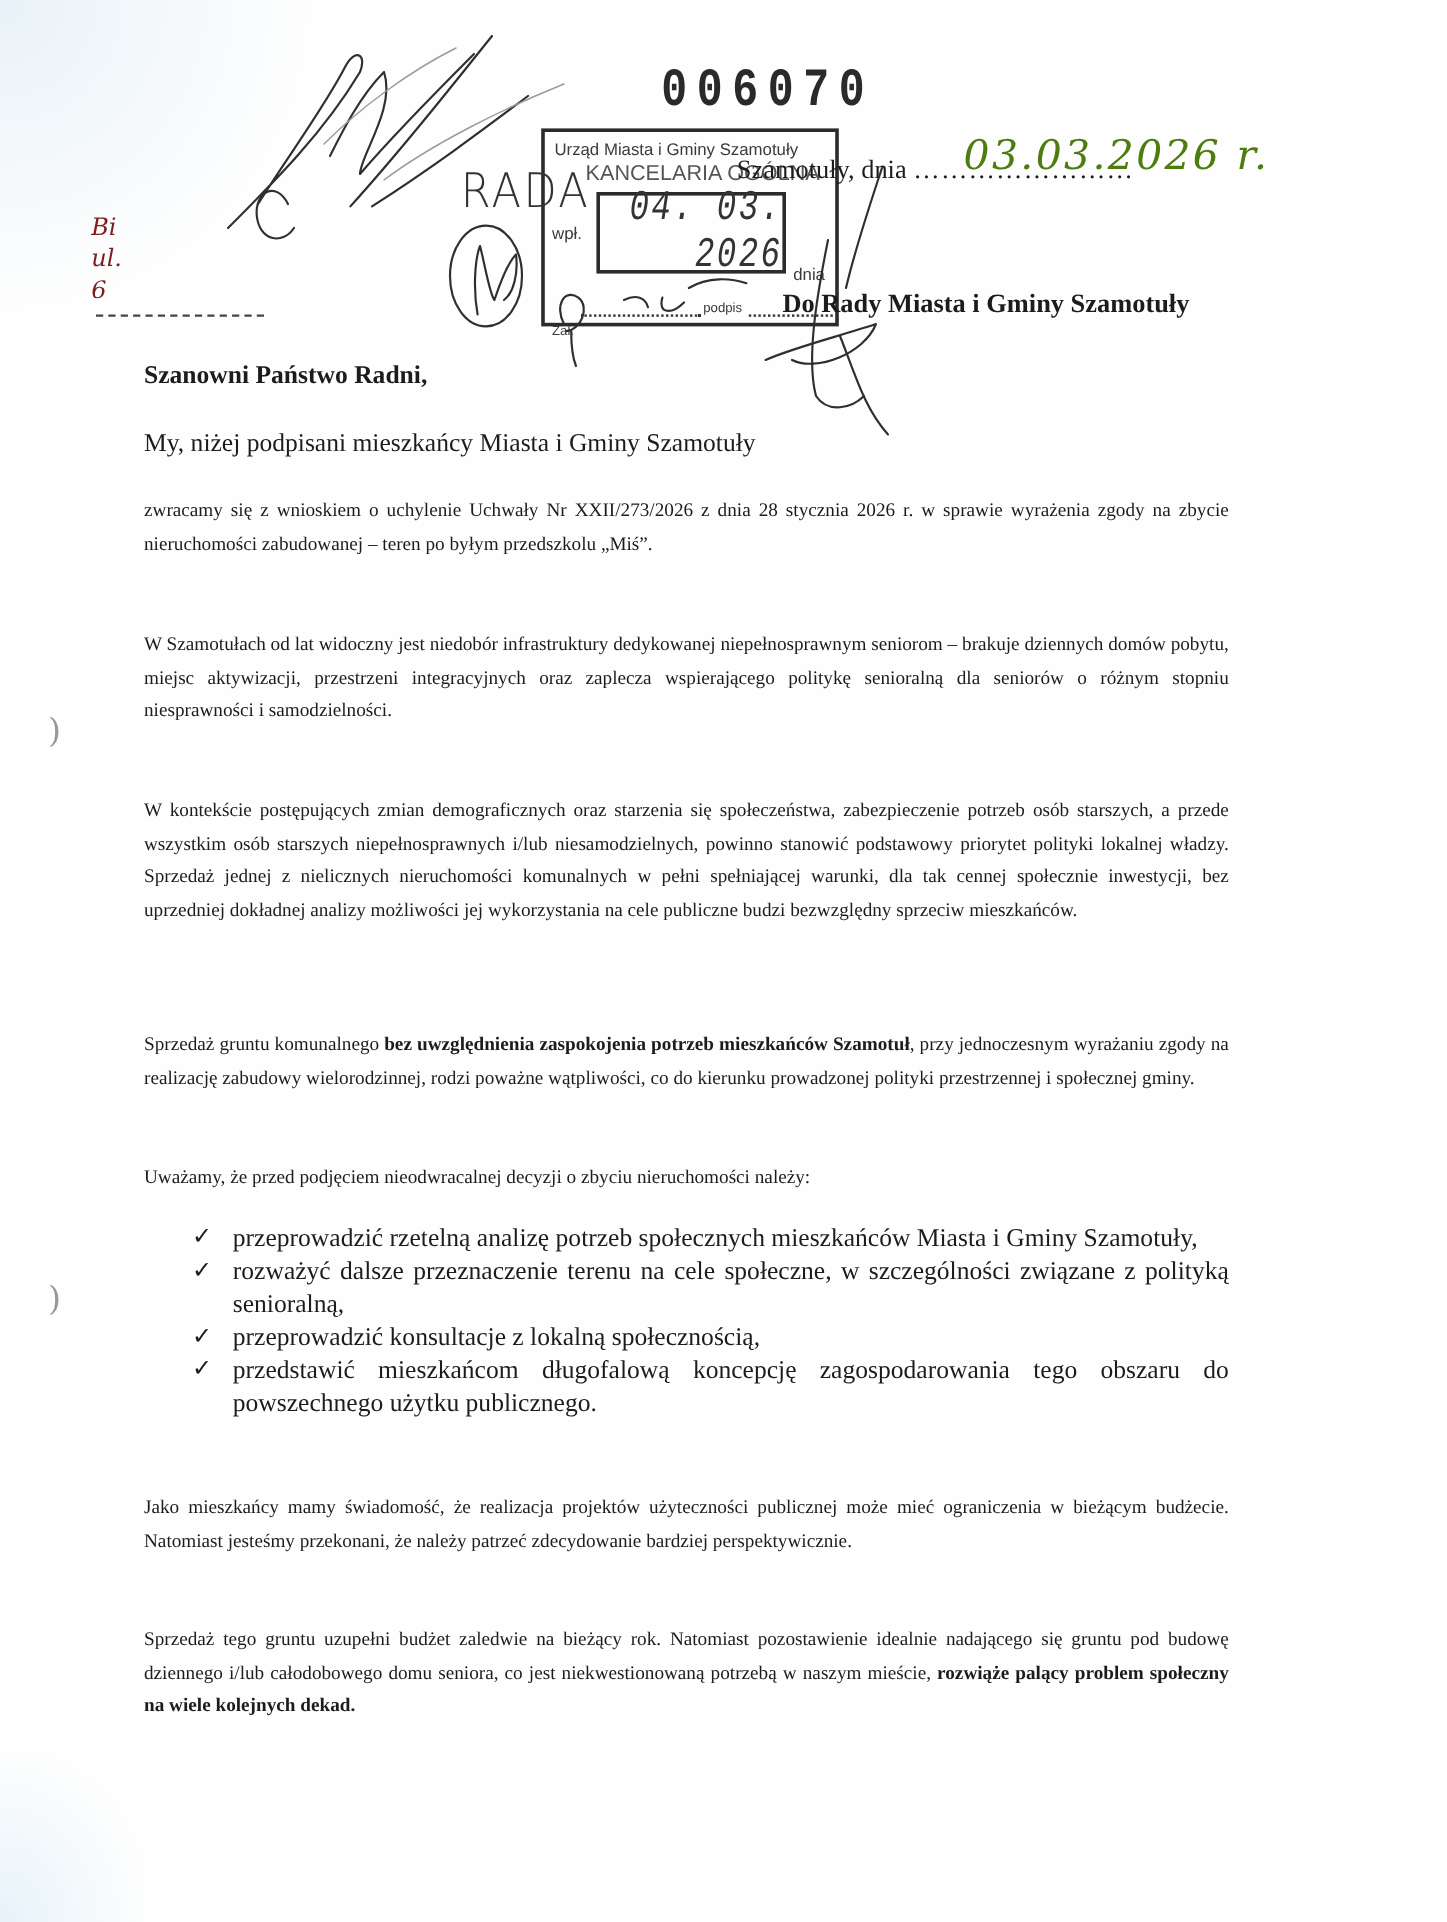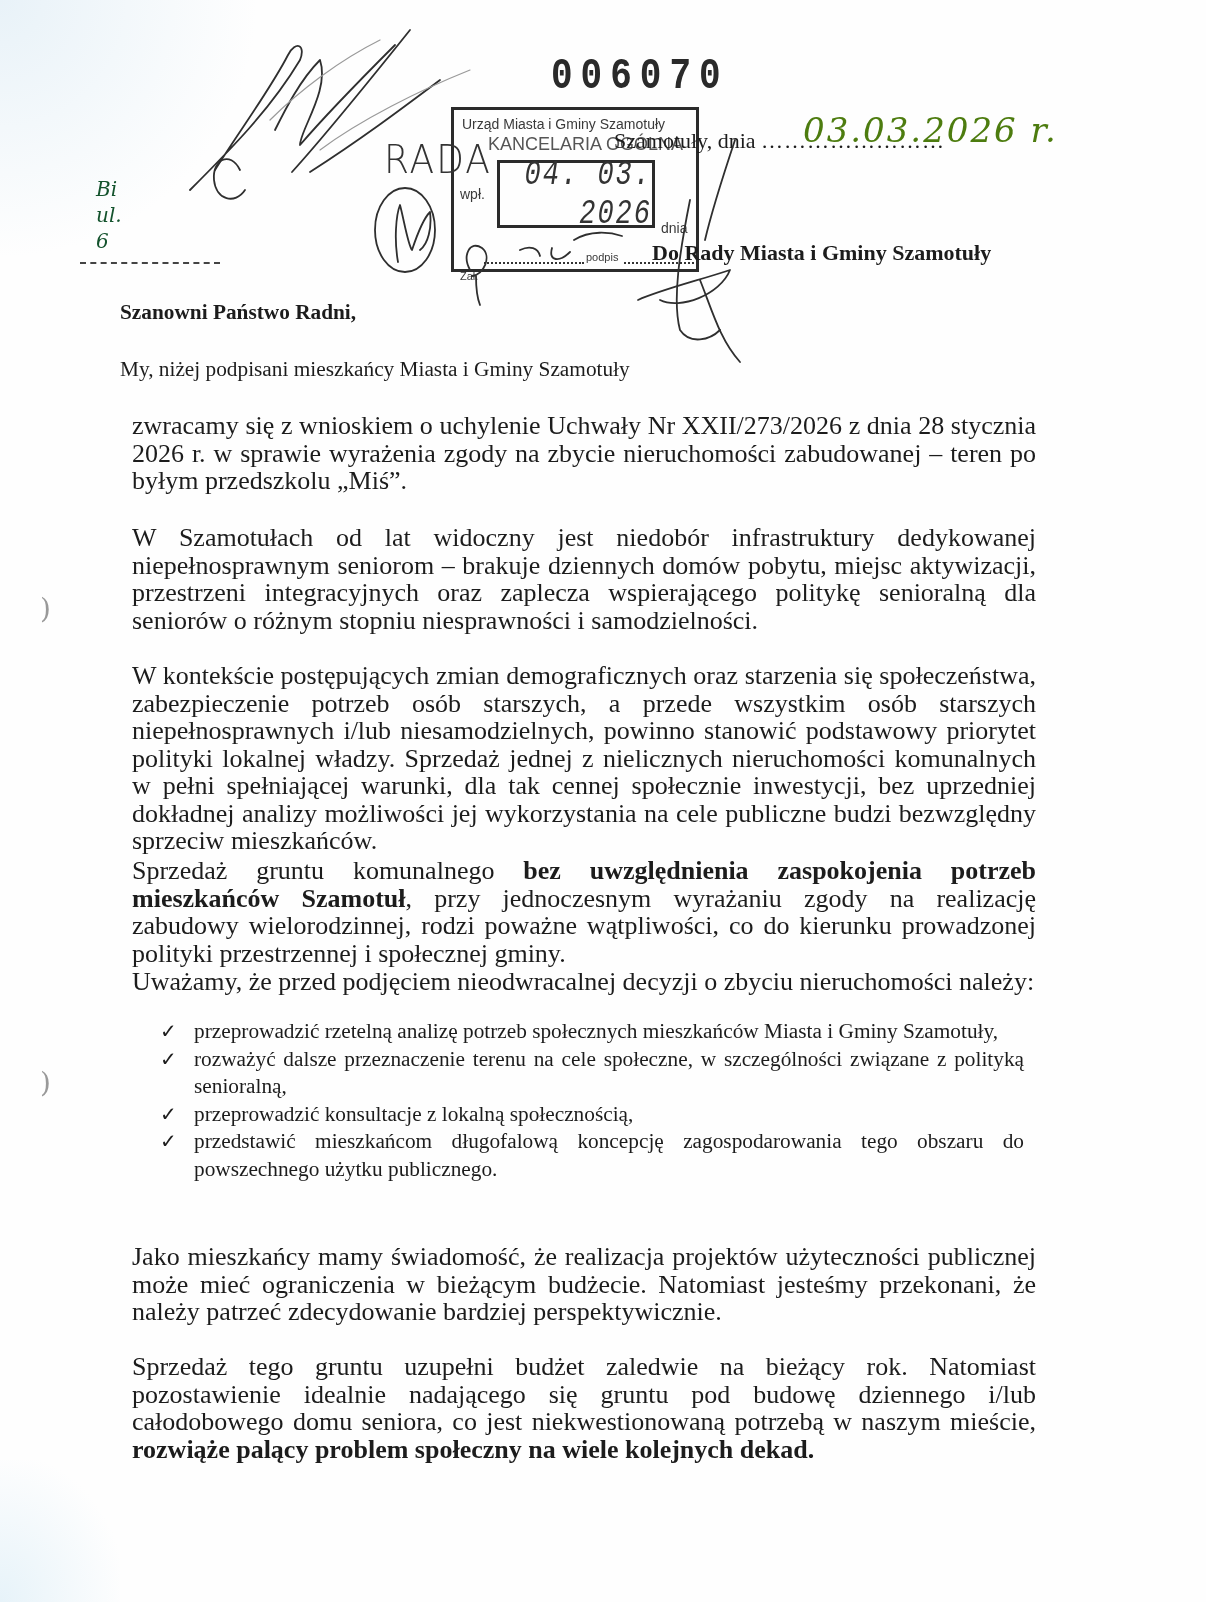--- a/index.html
+++ b/index.html
@@ -50,31 +50,31 @@
 
     .place-date { left: 614px; top: 128px; font-size: 22px; white-space: nowrap; }
     .place-date .dots { letter-spacing: 1px; }
     .hand-date {
       left: 803px; top: 110px; font-family: "DejaVu Serif", serif; font-style: italic;
       font-size: 34px; color: #4d7c0f; letter-spacing: 2px; white-space: nowrap;
     }
     .addressee { left: 652px; top: 240px; font-size: 22px; font-weight: bold; white-space: nowrap; }
 
     .margin-note {
-      left: 96px; top: 176px; font-family: "DejaVu Serif", serif; font-style: italic;
-      font-size: 20px; line-height: 26px; color: #14532d;
+      left: 76px; top: 176px; font-family: "DejaVu Serif", serif; font-style: italic;
+      font-size: 20px; line-height: 26px; color: #7f1d1d;
     }
     .margin-note .line { display: block; }
     .margin-underline { left: 80px; top: 262px; width: 140px; border-top: 2px dashed #444; }
 
     .annot-rada {
       left: 384px; top: 139px; font-family: "DejaVu Sans", sans-serif; font-size: 36px;
       color: #333; letter-spacing: 2px; font-weight: 300; transform: scaleY(1.1);
     }
-    .para { position: absolute; left: 132px; width: 904px; text-align: justify; font-size: 26px; line-height: 27.5px; margin: 0; }
+    .para { position: absolute; left: 120px; width: 904px; text-align: justify; font-size: 16px; line-height: 27.5px; margin: 0; }
     .greeting { position: absolute; left: 120px; top: 300px; font-size: 21.3px; font-weight: bold; }
     .intro { position: absolute; left: 120px; top: 357px; font-size: 21.3px; }
     b { font-weight: bold; }
 
     .checklist { position: absolute; left: 160px; top: 1018px; width: 864px; margin: 0; padding: 0; list-style: none; }
     .checklist li { position: relative; padding-left: 34px; font-size: 21.3px; line-height: 27.5px; text-align: justify; }
     .checklist .check { position: absolute; left: 0; top: 0; font-size: 20px; }
 
     svg.ink { position: absolute; left: 0; top: 0; width: 1206px; height: 1602px; pointer-events: none; }
     svg.ink path, svg.ink ellipse { fill: none; stroke: #2f2f2f; stroke-width: 1.8; stroke-linecap: round; stroke-linejoin: round; }

